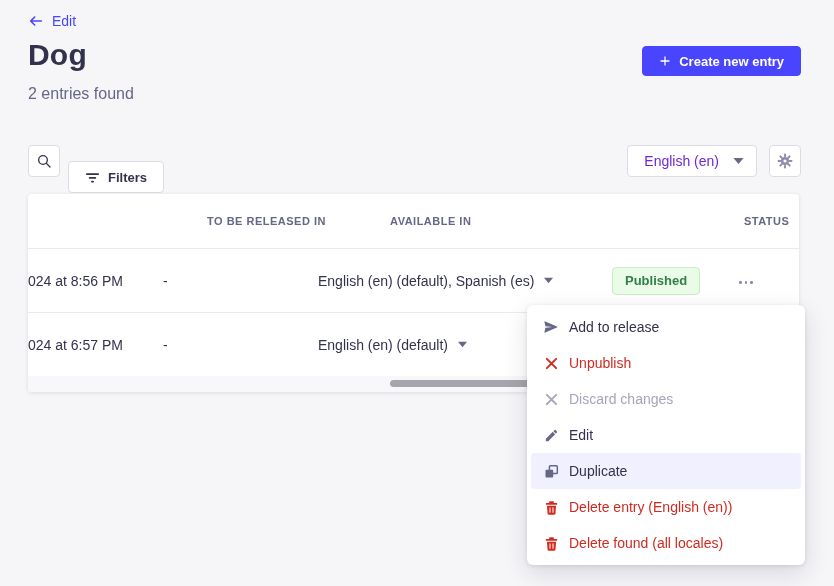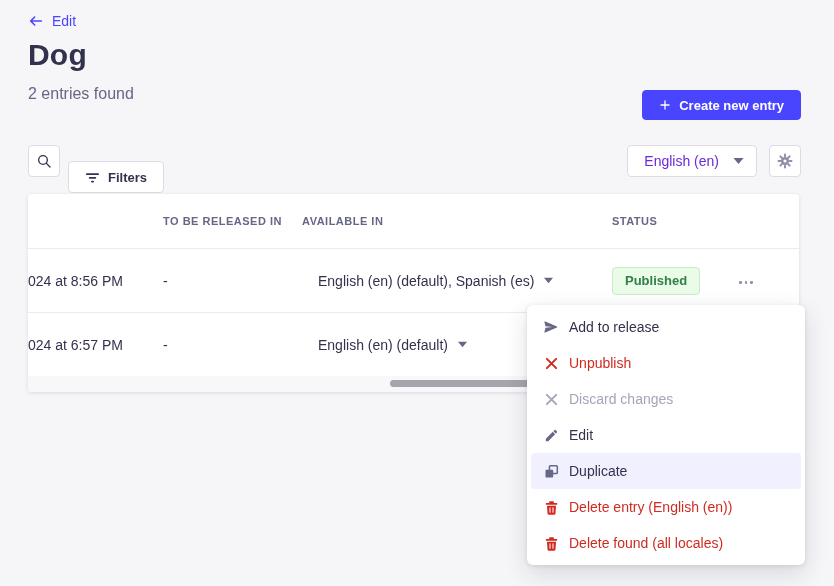--- a/index.html
+++ b/index.html
@@ -23,21 +23,21 @@
   }
   .subtitle {
     position: absolute; left: 28px; top: 85px;
     font-size: 16px; color: #666687;
   }
   .create-btn {
     position: absolute; right: 33px; top: 46px; height: 30px;
     background: #4945ff; border: 1px solid #4945ff; border-radius: 4px;
     color: #fff; font-size: 13px; font-weight: 600;
     display: flex; align-items: center; gap: 8px; padding: 0 16px;
-    font-family: "Liberation Sans", sans-serif; cursor: pointer; margin-top: 44px;
+    font-family: "Liberation Sans", sans-serif; cursor: pointer;
   }
   
   .toolbar-left { position: absolute; left: 28px; top: 145px; display: flex; gap: 8px; }
   .toolbar-right { position: absolute; right: 33px; top: 145px; display: flex; gap: 12px; align-items: center; }
   .icon-btn {
     width: 32px; height: 32px; background: #fff;
     border: 1px solid #dcdce4; border-radius: 4px;
     display: flex; align-items: center; justify-content: center; cursor: pointer;
   }
   .filters-btn {
@@ -56,21 +56,21 @@
     position: absolute; left: 28px; top: 194px; width: 771px; height: 198px;
     background: #fff; border-radius: 4px;
     box-shadow: 0 1px 4px rgba(33,33,52,.12);
     overflow: hidden;
   }
   .trow {
     display: grid;
     grid-template-columns: 119px 139px 310px 125px 78px;
     align-items: center;
   }
-  .thead { height: 54px; }
+  .thead { height: 54px; gap: 44px; }
   .thead .cell {
     font-size: 11px; font-weight: 700; letter-spacing: .5px; color: #666687;
     padding-left: 16px; white-space: nowrap;
   }
   .tbody-row {
     height: 64px; font-size: 14px; color: #32324d;
     border-top: 1px solid #eaeaef;
   }
   .tbody-row:last-of-type { border-bottom: 1px solid #eaeaef; }
   .cell { padding-left: 16px; white-space: nowrap; overflow: hidden; }

